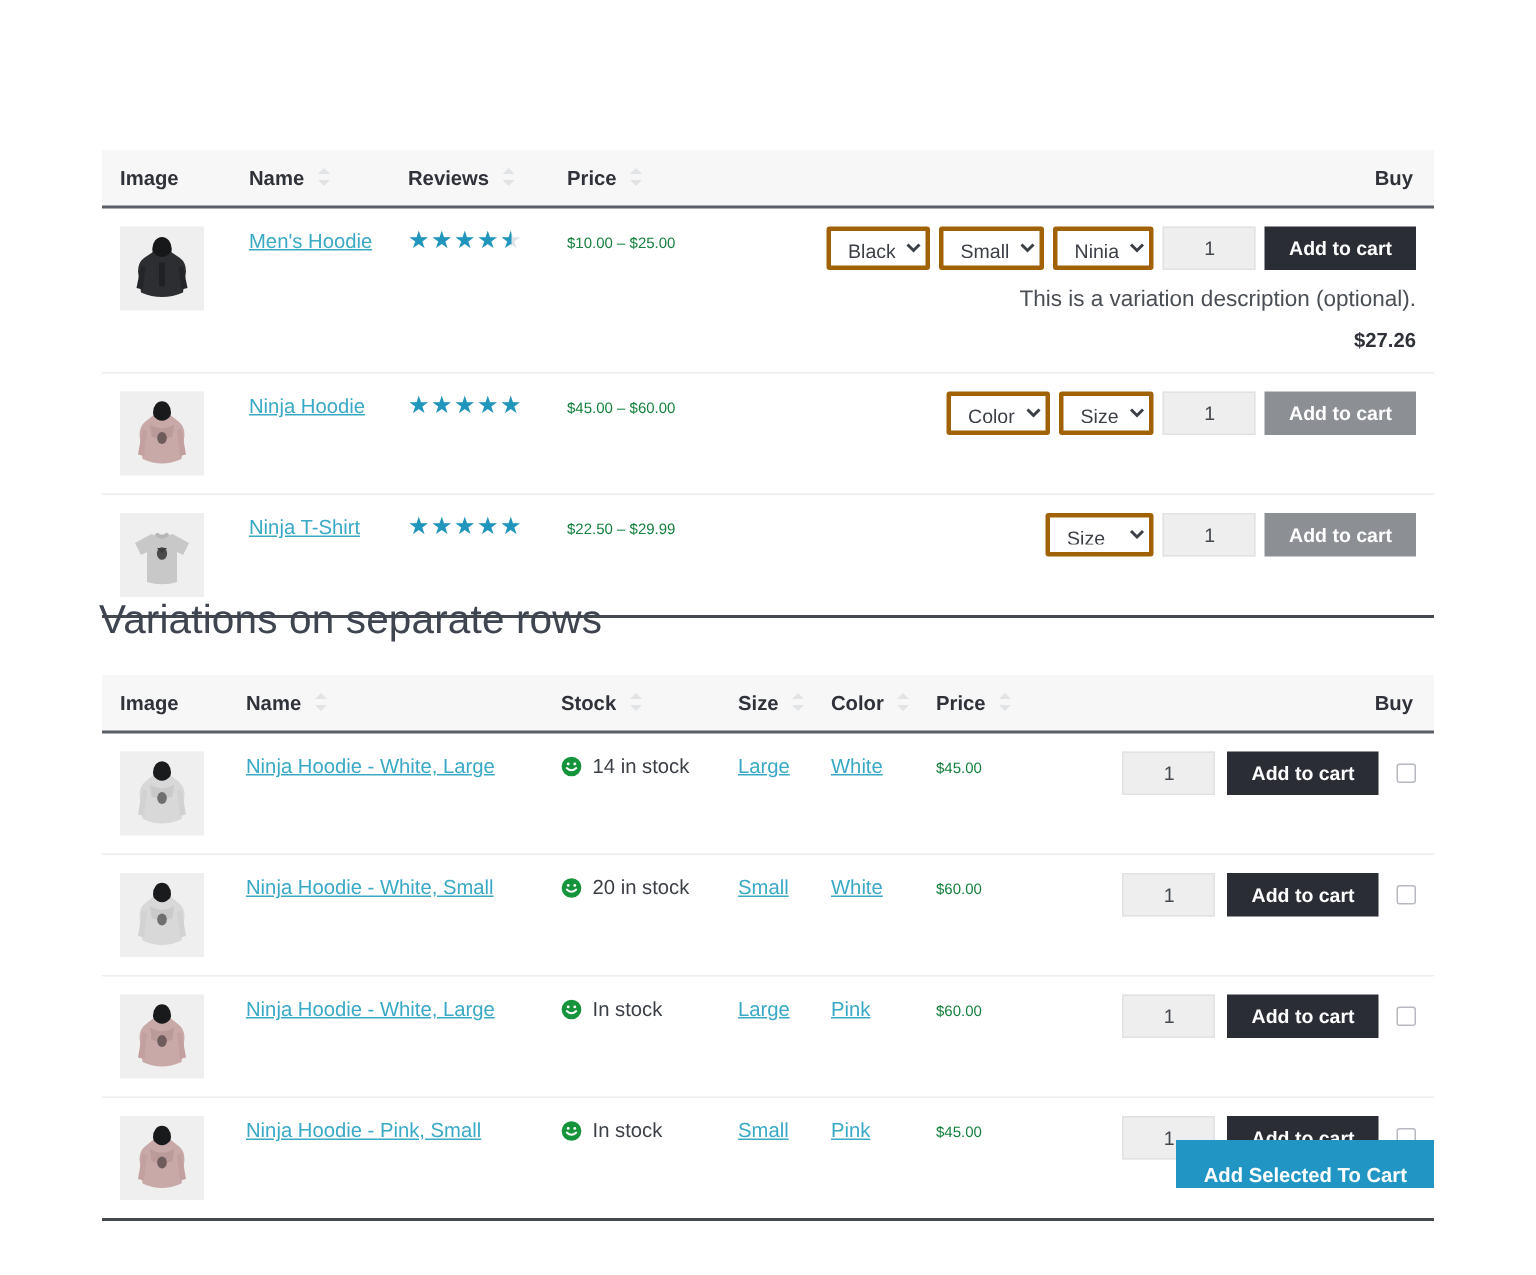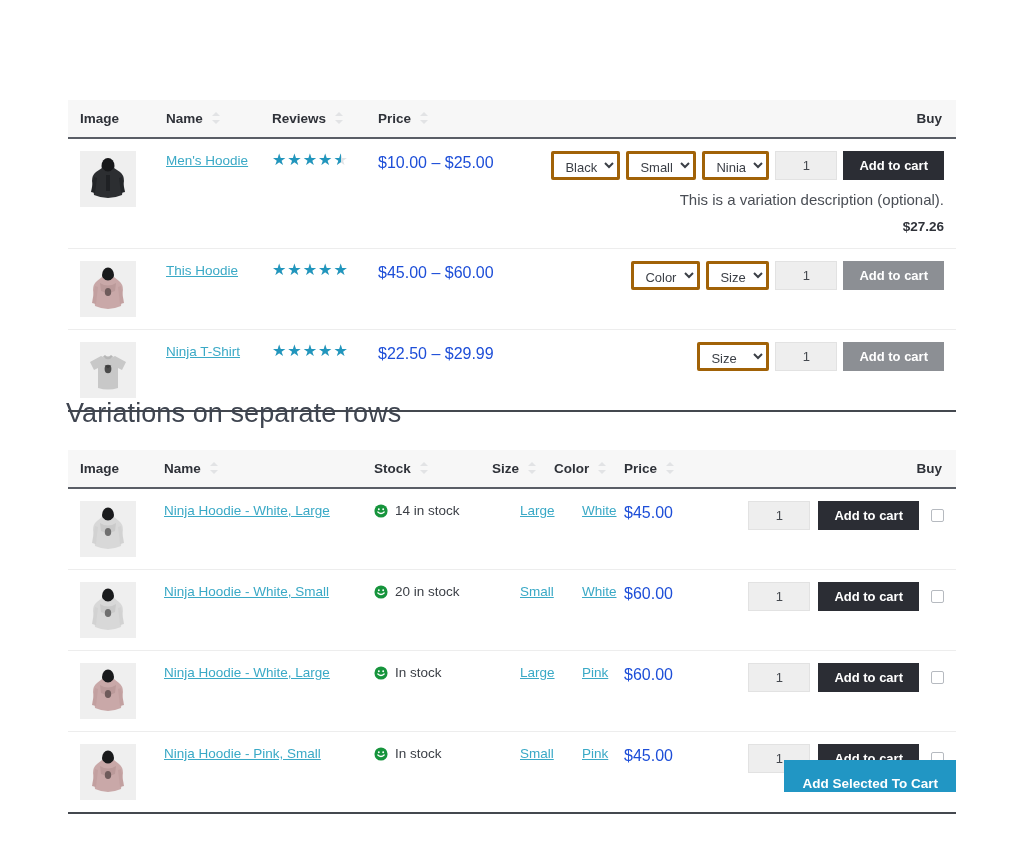--- a/index.html
+++ b/index.html
@@ -114,21 +114,20 @@
   
   a.plink {
     color: #3aa9c6;
     text-decoration: underline;
     font-size: 13.5px;
   }
   a.attr-link {
     color: #3aa9c6;
     text-decoration: underline;
     font-size: 13.5px;
-    margin-left: 28px;
   }
 
   
   .stars {
     position: relative;
     display: inline-block;
     font-size: 16px;
     line-height: 1;
     letter-spacing: 1px;
     white-space: nowrap;
@@ -137,21 +136,21 @@
   }
   .stars .fill {
     position: absolute;
     left: 0; top: 0;
     overflow: hidden;
     color: #2196bd;
     white-space: nowrap;
   }
 
   
-  .price { color: #1d4ed8; font-size: 16px; white-space: nowrap; }
+  .price { color: #15803d; font-size: 10px; white-space: nowrap; }
 
   
   .buy-cell { text-align: right; padding-right: 12px !important; }
   .buy-row {
     display: flex;
     justify-content: flex-end;
     align-items: center;
     gap: 6px;
   }
   select.var-select {
@@ -354,21 +353,21 @@
                 <ellipse cx="28" cy="14" rx="6" ry="7.5" fill="#191a1c"></ellipse>
                 <path d="M17 20 L22 16 Q28 23 34 16 L39 20 Q43 23 43 29 L41 45 Q34 48 28 48 Q22 48 15 45 L13 29 Q13 23 17 20 Z" fill="#c9a8a8"></path>
                 <path d="M20 22 Q28 27 36 22 L35 30 Q28 33 21 30 Z" fill="#bb9a9a"></path>
                 <ellipse cx="28" cy="31" rx="3.2" ry="4" fill="#6e5b5b"></ellipse>
                 <path d="M15 25 L12 42 L16 43 L18 26 Z" fill="#c2a0a0"></path>
                 <path d="M41 25 L44 42 L40 43 L38 26 Z" fill="#c2a0a0"></path>
               </svg>
             </span>
           </td>
           <td>
-            <a class="plink" href="#">This Hoodie</a>
+            <a class="plink" href="#">Ninja Hoodie</a>
           </td>
           <td>
             <span class="stars">
               <span class="bg">★★★★★</span>
               <span class="fill" style="width: 100%;">★★★★★</span>
             </span>
           </td>
           <td>
             <span class="price">$45.00 – $60.00</span>
           </td>

